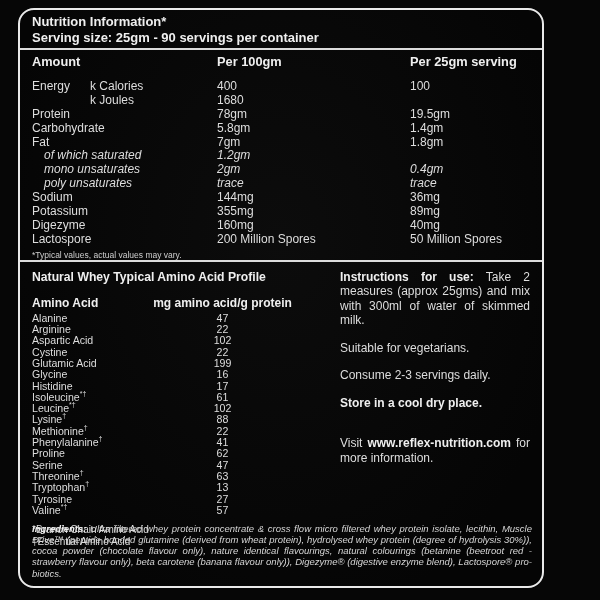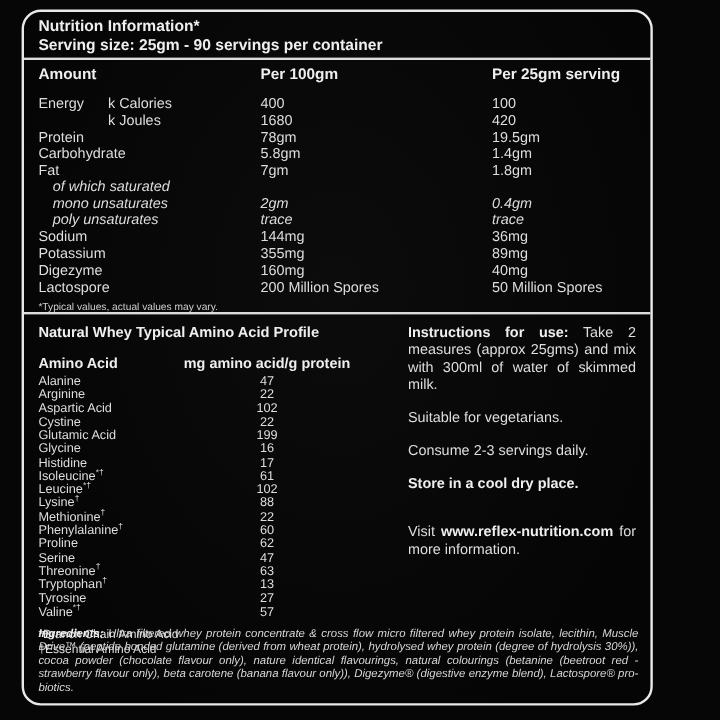--- a/index.html
+++ b/index.html
@@ -53,39 +53,39 @@
       </div>
 
       <div class="nrow">
         <div class="c1"><span class="l1">Energy</span><span>k Calories</span></div>
         <div class="c2">400</div>
         <div class="c3">100</div>
       </div>
       <div class="nrow">
         <div class="c1"><span class="l1"></span><span>k Joules</span></div>
         <div class="c2">1680</div>
-        <div class="c3">420</div>
       </div>
       <div class="nrow">
         <div class="c1"><span>Protein</span></div>
         <div class="c2">78gm</div>
         <div class="c3">19.5gm</div>
       </div>
       <div class="nrow">
         <div class="c1"><span>Carbohydrate</span></div>
         <div class="c2">5.8gm</div>
         <div class="c3">1.4gm</div>
       </div>
       <div class="nrow">
         <div class="c1"><span>Fat</span></div>
         <div class="c2">7gm</div>
         <div class="c3">1.8gm</div>
       </div>
       <div class="nrow ital">
         <div class="c1"><span>of which saturated</span></div>
+        <div class="c3">1.2gm</div>
       </div>
       <div class="nrow ital">
         <div class="c1"><span>mono unsaturates</span></div>
         <div class="c2">2gm</div>
         <div class="c3">0.4gm</div>
       </div>
       <div class="nrow ital">
         <div class="c1"><span>poly unsaturates</span></div>
         <div class="c2">trace</div>
         <div class="c3">trace</div>
@@ -164,21 +164,21 @@
         <div class="arow">
             <div><span>Lysine</span><sup>†</sup></div>
             <div class="av">88</div>
           </div>
         <div class="arow">
             <div><span>Methionine</span><sup>†</sup></div>
             <div class="av">22</div>
           </div>
         <div class="arow">
             <div><span>Phenylalanine</span><sup>†</sup></div>
-            <div class="av">60</div>
+            <div class="av">41</div>
           </div>
         <div class="arow">
             <div><span>Proline</span><sup></sup></div>
             <div class="av">62</div>
           </div>
         <div class="arow">
             <div><span>Serine</span><sup></sup></div>
             <div class="av">47</div>
           </div>
         <div class="arow">

